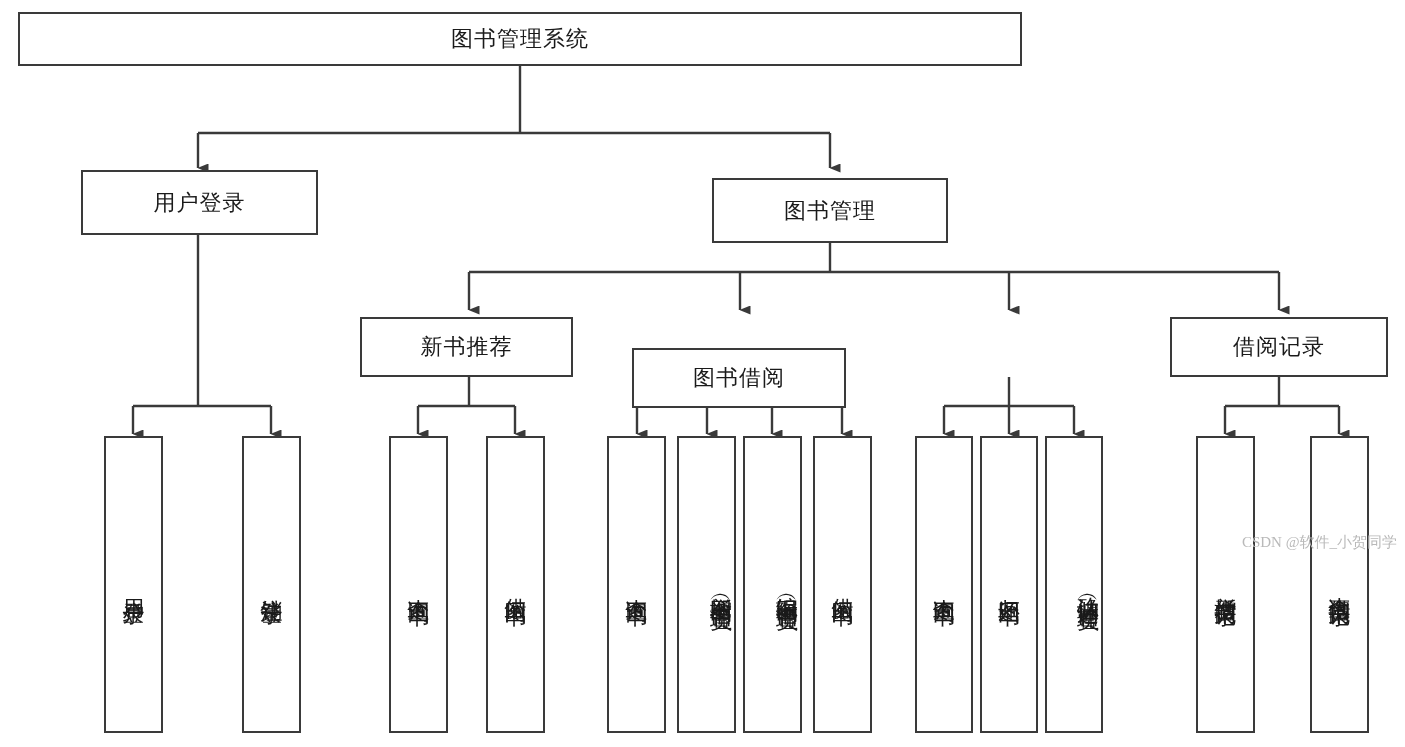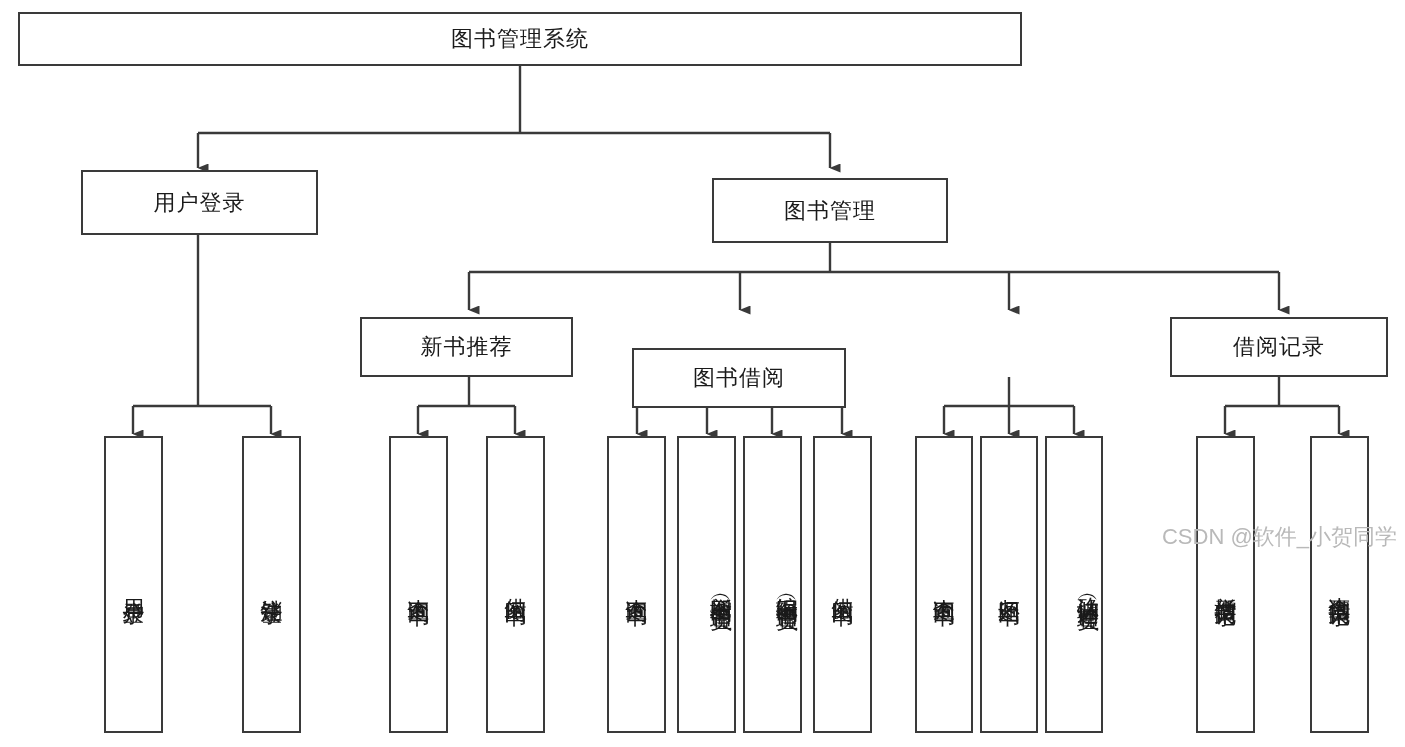--- a/index.html
+++ b/index.html
@@ -35,25 +35,25 @@
     letter-spacing:2px;
     padding-top:6px;
     align-items:flex-start;
     justify-content:center;
   }
   .node.v.mid{align-items:center;padding-top:0;}
   .watermark{
     position:absolute;
     right:8px;
     bottom:6px;
-    font-size:22px;
+    font-size:15px;
     color:#b9b9b9;
     white-space:nowrap;
     z-index:6;
-    font-family:Liberation Sans, sans-serif;
+    font-family:Liberation Serif, serif;
   }
   svg.edges{position:absolute;left:0;top:0;width:1405px;height:747px;z-index:1;}
 </style>
 </head>
 <body>
 
 <div id="diagram">
 
   <svg class="edges" viewBox="0 0 1405 747">
     <defs>

